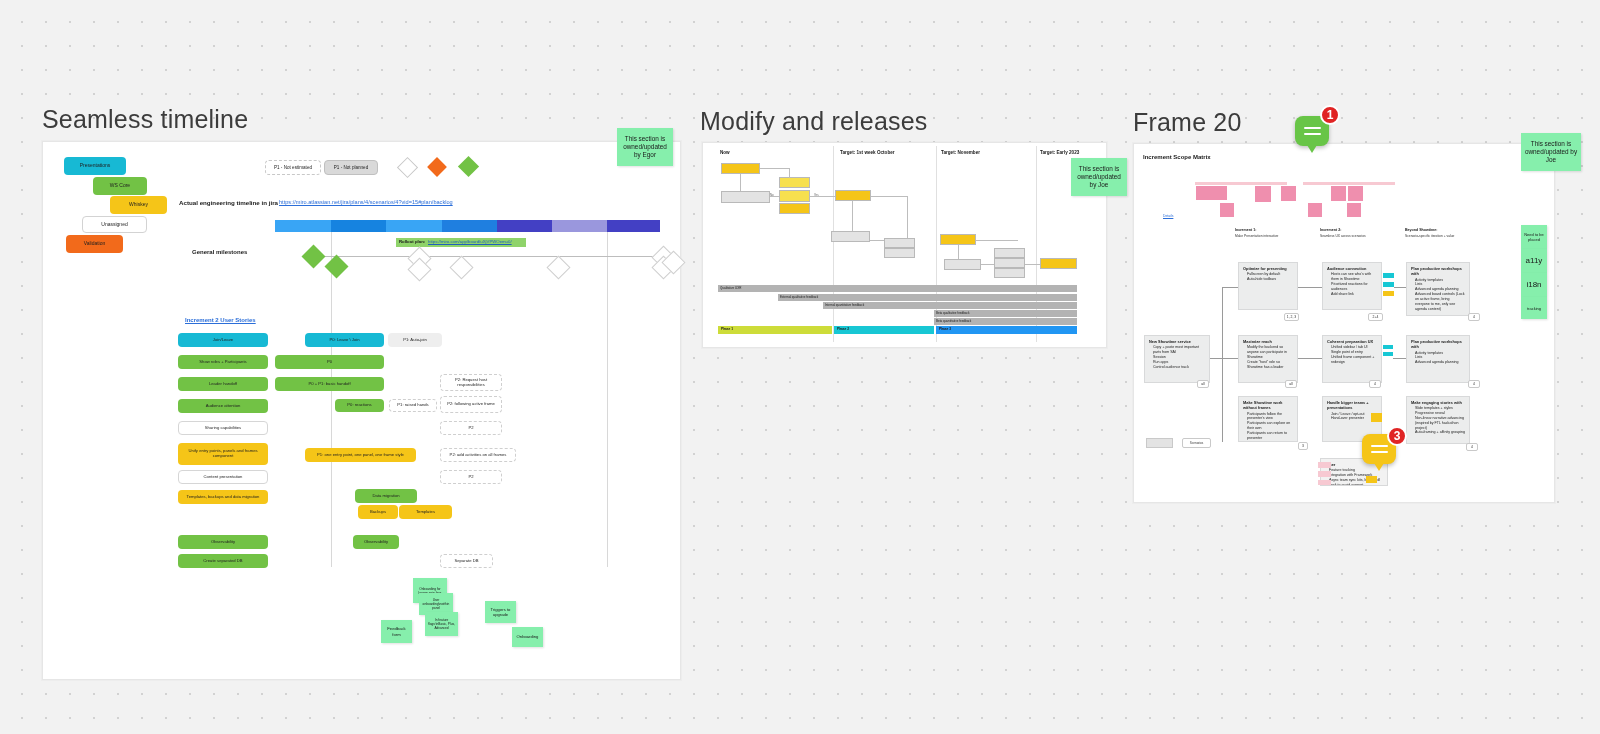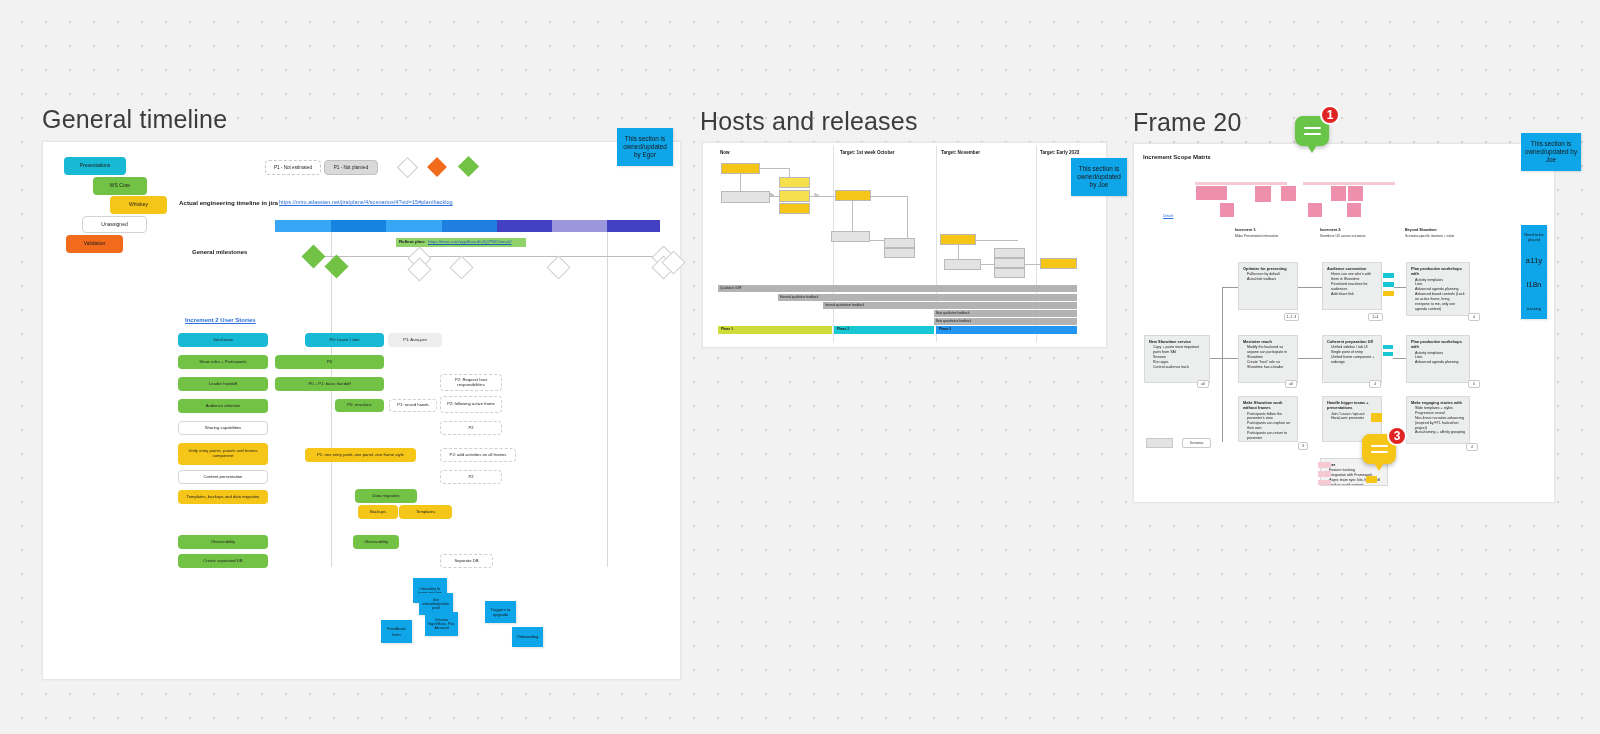--- a/index.html
+++ b/index.html
@@ -31,21 +31,21 @@
   .chip{
     position:absolute;border-radius:4px;
     display:flex;align-items:center;justify-content:center;
     text-align:center;line-height:1.15;
     font-size:4.2px;color:#1f1f1f;
     padding:1px 2px;box-sizing:border-box;
     overflow:hidden;
   }
   .chip.lg{font-size:5px;}
   .note{
-    position:absolute;background:#0ea5e9;
+    position:absolute;background:#86efac;
     color:#1a1a1a;display:flex;align-items:center;justify-content:center;
     text-align:center;line-height:1.25;box-sizing:border-box;
     box-shadow:1px 1px 2px rgba(0,0,0,.12);
     padding:2px;overflow:hidden;
   }
   .bar{position:absolute;}
   .lbl{position:absolute;white-space:nowrap;color:#1a1a1a;}
   .lnk{color:#2b6ed9;text-decoration:underline;}
   .diamond{position:absolute;transform:rotate(45deg);}
   .cardbox{
@@ -79,21 +79,21 @@
   .hline{position:absolute;background:#bdbdbd;height:1px;}
   .vline{position:absolute;background:#bdbdbd;width:1px;}
   .flowbox{position:absolute;border:1px solid #b9b9b9;box-sizing:border-box;}
 </style>
 </head>
 <body>
 
 <div id="board-grid"></div>
 
 <div class="frame">
-  <div class="frame-title" style="left:42px;top:105px;">General timeline</div>
+  <div class="frame-title" style="left:42px;top:105px;">Seamless timeline</div>
   <div class="frame-body" style="left:42px;top:141px;width:637px;height:537px;"></div>
 
   <div class="chip lg" style="left:64px;top:157px;width:62px;height:18px;background:#17b9d4;">Presentations</div>
   <div class="chip lg" style="left:93px;top:177px;width:54px;height:18px;background:#72c245;">WS Core</div>
   <div class="chip lg" style="left:110px;top:196px;width:57px;height:18px;background:#f5c518;">Whiskey</div>
   <div class="chip lg" style="left:82px;top:216px;width:65px;height:17px;background:#ffffff;border:1px solid #d3d3d3;">Unassigned</div>
   <div class="chip lg" style="left:66px;top:235px;width:57px;height:18px;background:#f26a1b;">Validation</div>
 
   <div class="chip" style="left:265px;top:160px;width:56px;height:15px;background:#fff;border:1px dashed #c8c8c8;font-size:4.6px;">P1 - Not estimated</div>
   <div class="chip" style="left:324px;top:160px;width:54px;height:15px;background:#d9d9d9;border:1px solid #c0c0c0;font-size:4.6px;">P1 - Not planned</div>
@@ -177,21 +177,21 @@
   <div class="note" style="left:419px;top:593px;width:34px;height:22px;font-size:3.2px;">User onboarding\nwithin panel</div>
   <div class="note" style="left:381px;top:620px;width:31px;height:23px;font-size:4.2px;">Feedback form</div>
   <div class="note" style="left:425px;top:612px;width:33px;height:24px;font-size:3.2px;">In feature flags:\nBasic, Plus, Advanced</div>
   <div class="note" style="left:485px;top:601px;width:31px;height:22px;font-size:4.2px;">Triggers to upgrade</div>
   <div class="note" style="left:512px;top:627px;width:31px;height:20px;font-size:4.2px;">Onboarding</div>
 
   <div class="note" style="left:617px;top:128px;width:56px;height:38px;font-size:6.4px;">This section is owned/updated by Egor</div>
 </div>
 
 <div class="frame">
-  <div class="frame-title" style="left:700px;top:107px;">Hosts and releases</div>
+  <div class="frame-title" style="left:700px;top:107px;">Modify and releases</div>
   <div class="frame-body" style="left:702px;top:142px;width:403px;height:204px;"></div>
 
   <div class="vline" style="left:833px;top:146px;height:196px;background:#e0e0e0;"></div>
   <div class="vline" style="left:936px;top:146px;height:196px;background:#e0e0e0;"></div>
   <div class="vline" style="left:1036px;top:146px;height:196px;background:#e0e0e0;"></div>
 
   <div class="lbl" style="left:720px;top:150px;font-size:4.6px;font-weight:bold;">Now</div>
   <div class="lbl" style="left:840px;top:150px;font-size:4.6px;font-weight:bold;">Target: 1st week October</div>
   <div class="lbl" style="left:941px;top:150px;font-size:4.6px;font-weight:bold;">Target: November</div>
   <div class="lbl" style="left:1040px;top:150px;font-size:4.6px;font-weight:bold;">Target: Early 2023</div>

